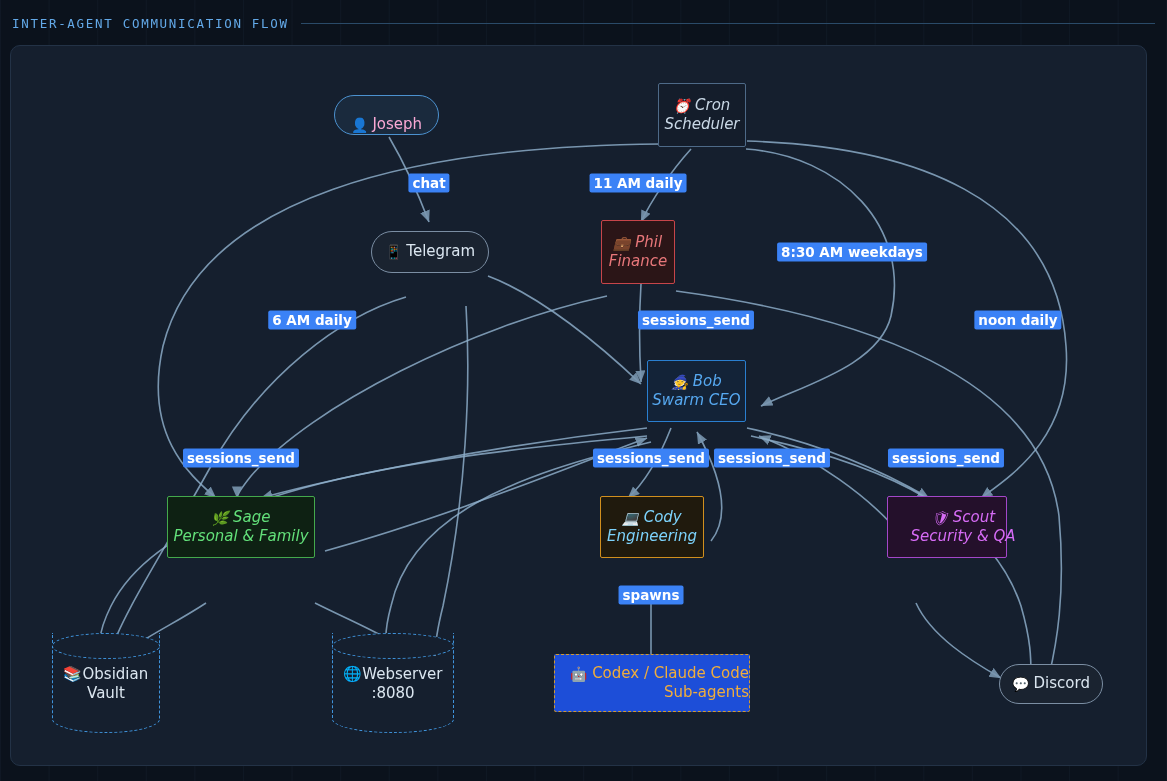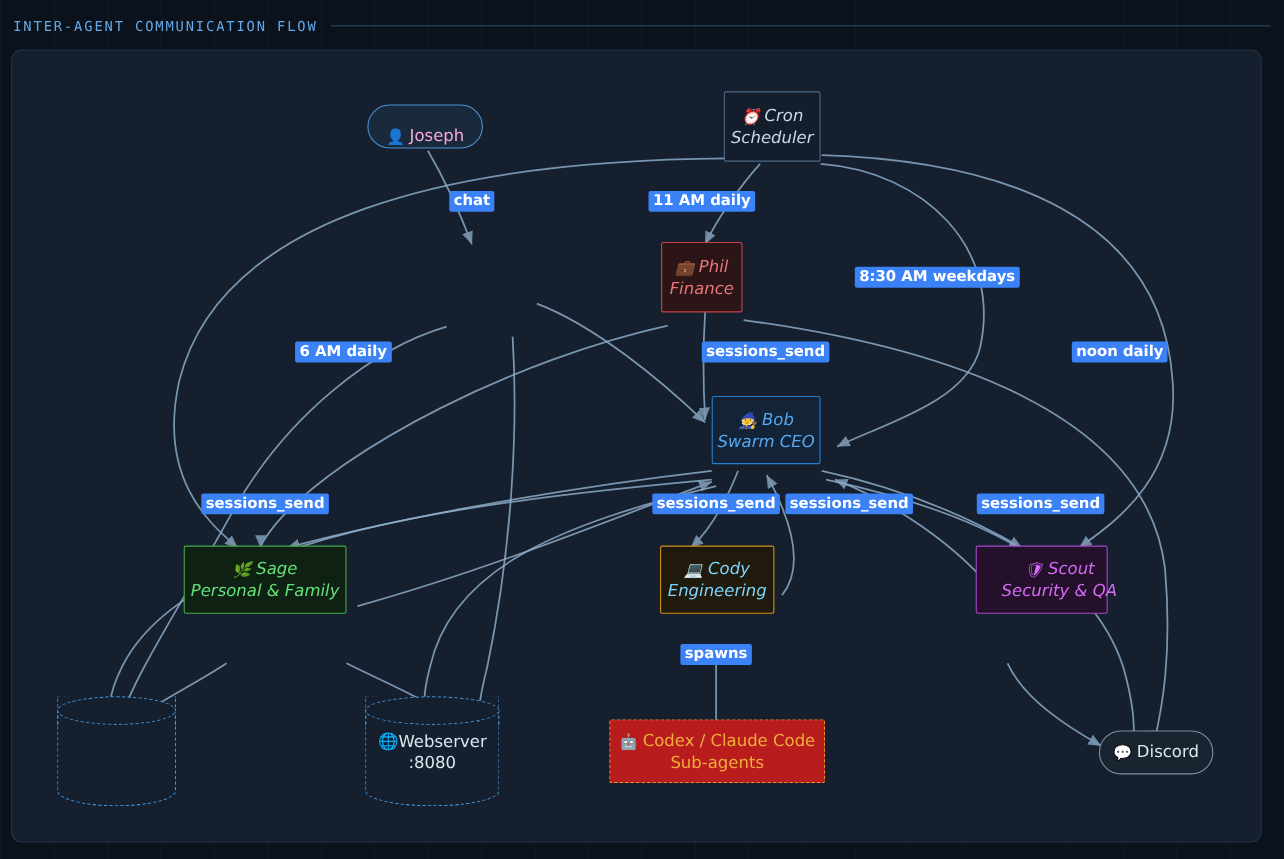--- a/index.html
+++ b/index.html
@@ -90,21 +90,21 @@
   .rect-dashed { border: 1.6px dashed; border-radius: 2px; }
 
   .n-person   { background:#1a2a3d; border-color:#4c92d0; color:#f9a8d4;justify-content:flex-end; }
   .n-channel  { background:#1a2330; border-color:#7b8ea3; color:#dbe6f0; }
   .n-cron     { background:#141d2b; border-color:#4e6a88; color:#c9d8e6; }
   .n-bob      { background:#132338; border-color:#2a7fd0; color:#56a8f0; }
   .n-phil     { background:#2b1517; border-color:#c7454a; color:#e8777a; }
   .n-sage     { background:#0e2113; border-color:#44a94c; color:#63e07a; }
   .n-cody     { background:#201a0d; border-color:#d18f1e; color:#7dd3fc; }
   .n-scout    { background:#24102b; border-color:#a347c9; color:#d66bf5; }
-  .n-subagent { background:#b91c1c; border-color:#d19a2e; color:#f0ad3c; }
+  .n-subagent { background:#1d4ed8; border-color:#d19a2e; color:#f0ad3c;align-items:flex-end; }
 
   .cyl {
     position: absolute;
     color: #dbe6f0;
   }
   .cyl .cyl-body {
     position: absolute; left: 0; top: 0; width: 100%; height: 100%;
     border: 1.6px dashed #3f93db;
     border-top: none;
     border-radius: 0 0 50% 50% / 0 0 14% 14%;
@@ -215,20 +215,23 @@
 
     <div class="node pill n-person" style="left:323px; top:49px; width:105px; height:40px;">
       <div><span class="emoji">👤</span><span>Joseph</span></div>
     </div>
 
     <div class="node rect n-cron" style="left:647px; top:37px; width:88px; height:64px;">
       <div><span class="emoji">⏰</span><span>Cron</span></div>
       <div>Scheduler</div>
     </div>
 
+    <div class="node pill n-channel" style="left:360px; top:185px; width:118px; height:42px;">
+      <div><span class="emoji">📱</span><span>Telegram</span></div>
+    </div>
 
     <div class="node rect n-phil" style="left:590px; top:174px; width:74px; height:64px;">
       <div><span class="emoji">💼</span><span>Phil</span></div>
       <div>Finance</div>
     </div>
 
     <div class="node rect n-bob" style="left:636px; top:314px; width:99px; height:62px;">
       <div><span class="emoji">🧙</span><span>Bob</span></div>
       <div>Swarm CEO</div>
     </div>
@@ -254,20 +257,24 @@
     </div>
 
     <div class="node pill n-channel" style="left:988px; top:618px; width:104px; height:40px;">
       <div><span class="emoji">💬</span><span>Discord</span></div>
     </div>
 
     <div class="cyl" style="left:41px; top:587px; width:108px; height:100px;">
       <div class="cyl-body"></div>
       <div class="cyl-sidefix"></div>
       <div class="cyl-top"></div>
+      <div class="cyl-label">
+        <div><span class="emoji">📚</span><span>Obsidian</span></div>
+        <div>Vault</div>
+      </div>
     </div>
 
     <div class="cyl" style="left:321px; top:587px; width:122px; height:100px;">
       <div class="cyl-body"></div>
       <div class="cyl-sidefix"></div>
       <div class="cyl-top"></div>
       <div class="cyl-label">
         <div><span class="emoji">🌐</span><span>Webserver</span></div>
         <div>:8080</div>
       </div>

